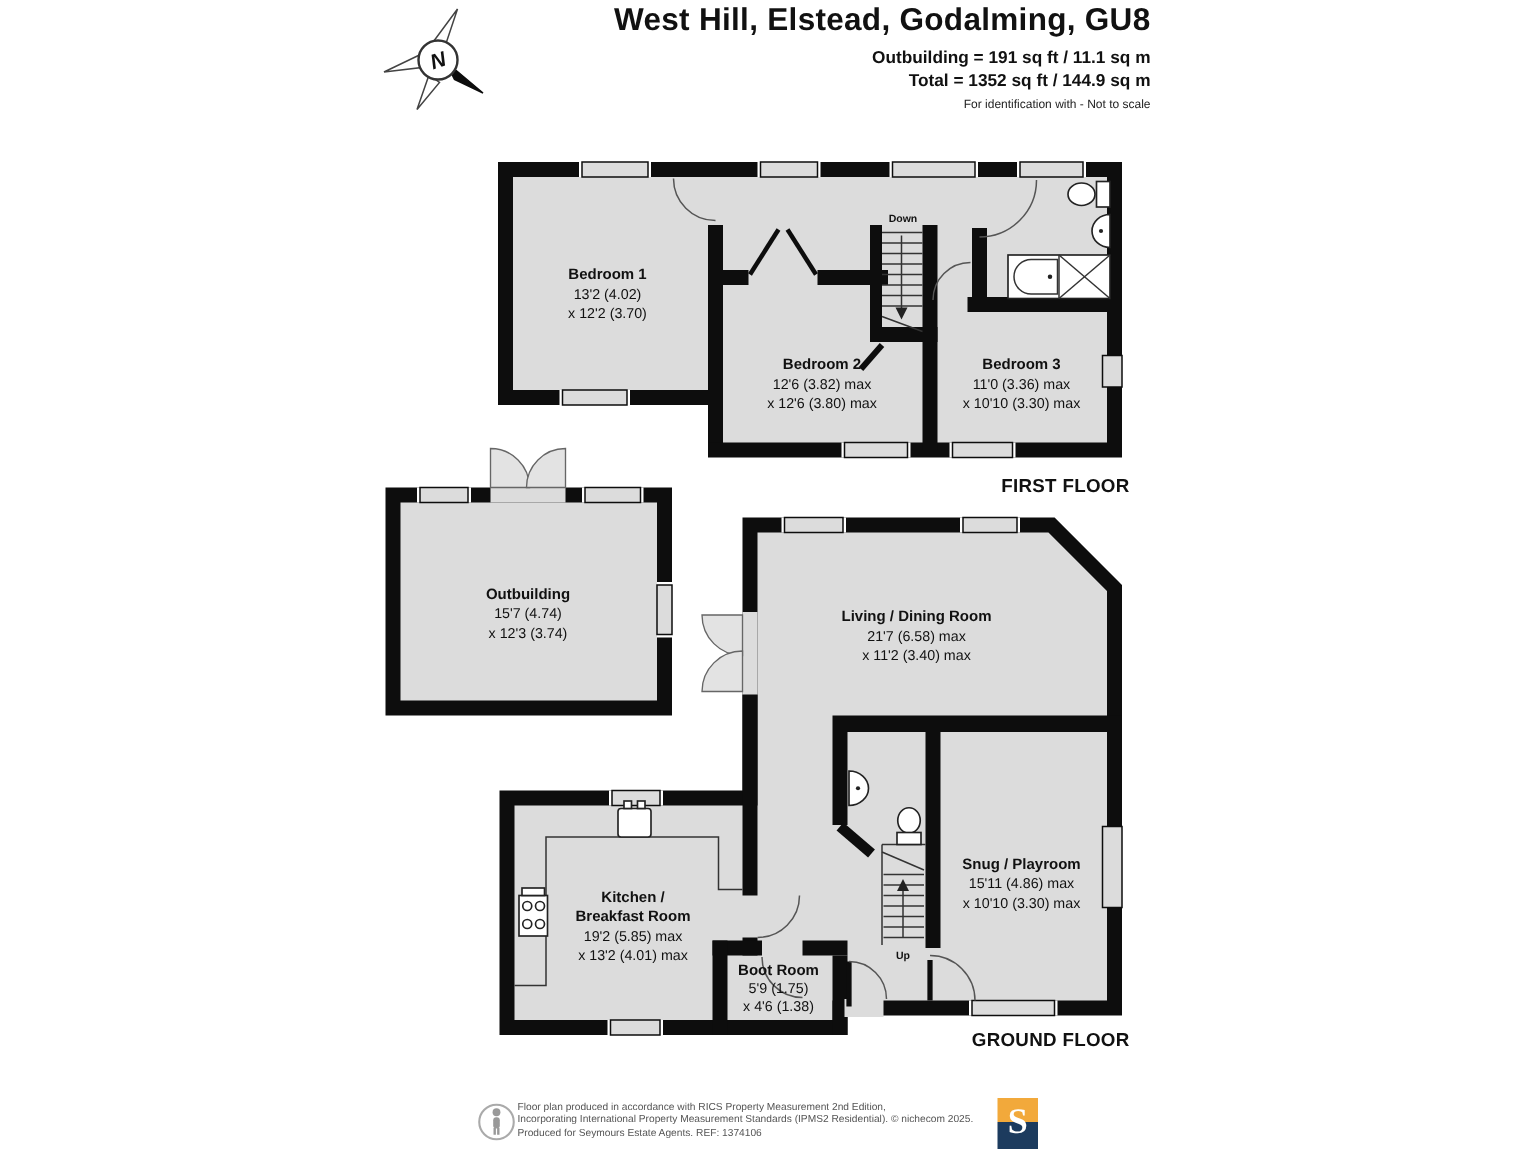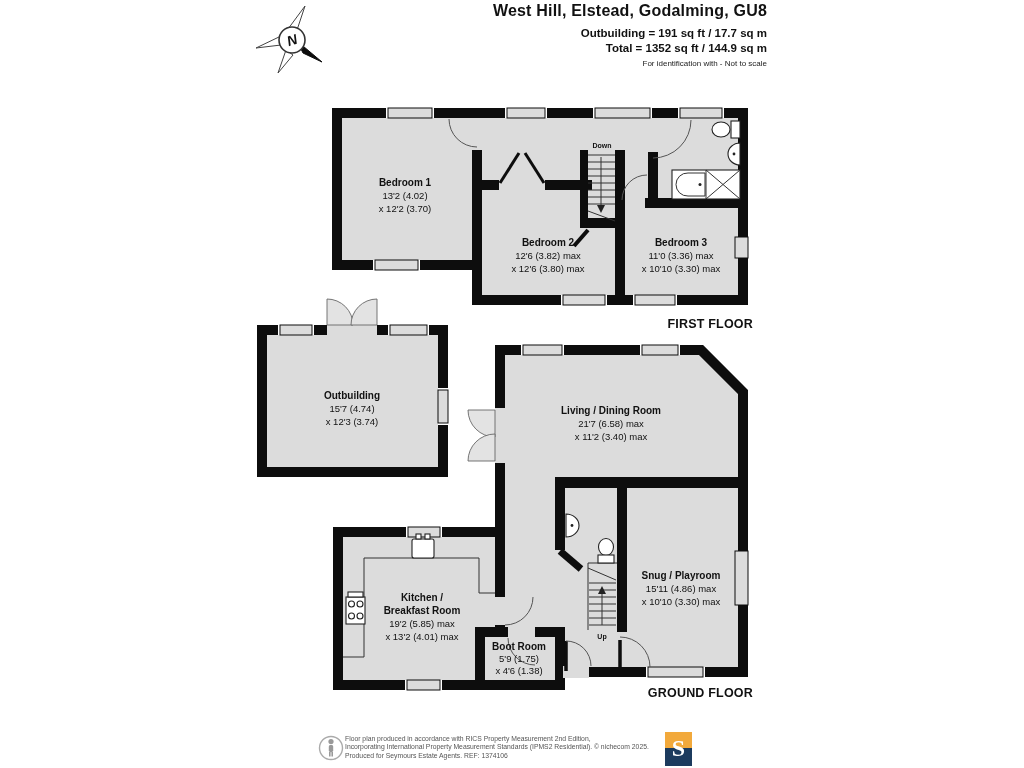--- a/index.html
+++ b/index.html
@@ -1,19 +1,19 @@
 <!DOCTYPE html>
 <html><head>
 <meta charset="utf-8">
 <style>
   html,body{margin:0;padding:0;background:#fff;}
   .page{position:relative;width:1024px;height:768px;background:#ffffff;overflow:hidden;
         font-family:"Liberation Sans",sans-serif;}
   .header{position:absolute;top:2px;right:257px;text-align:right;color:#111;}
-  .header .title{font-size:16px;font-weight:bold;letter-spacing:.2px;margin:0 0 6px 0;}
+  .header .title{font-size:21px;font-weight:bold;letter-spacing:.2px;margin:0 0 6px 0;}
   .header .area-line{font-size:11.5px;font-weight:bold;line-height:15px;margin:0;}
   .header .note{font-size:8px;font-weight:normal;margin-top:3px;color:#222;}
   svg{position:absolute;left:0;top:0;}
   svg text{font-family:"Liberation Sans",sans-serif;fill:#111;}
   .room-name{font-size:10px;font-weight:bold;}
   .room-dim{font-size:9.5px;}
   .floor-label{font-size:12.5px;font-weight:bold;letter-spacing:.2px;}
   .stair-label{font-size:7px;font-weight:bold;}
   .wall{fill:#0d0d0d;}
   .floor{fill:#dcdcdc;stroke:#0d0d0d;stroke-width:10;}
@@ -32,21 +32,21 @@
   .logo .letter{position:absolute;left:0;top:3px;width:27px;text-align:center;
                 font-family:"Liberation Serif",serif;font-size:24px;font-weight:bold;color:#fff;}
 </style>
 </head>
 <body>
 
 <div class="page">
 
   <div class="header">
     <div class="title">West Hill, Elstead, Godalming, GU8</div>
-    <div class="area-line">Outbuilding = 191 sq ft / 17.7 sq m</div>
+    <div class="area-line">Outbuilding = 191 sq ft / 11.1 sq m</div>
     <div class="area-line">Total = 1352 sq ft / 144.9 sq m</div>
     <div class="note">For identification with - Not to scale</div>
   </div>
 
   <svg width="1024" height="768" viewBox="0 0 1024 768">
 
     <g>
       <path d="M305,6 L288,29 L296,33 Z" fill="#fff" stroke="#444" stroke-width="1"></path>
       <path d="M256,48 L281,36 L281,45 Z" fill="#fff" stroke="#444" stroke-width="1"></path>
       <path d="M278,73 L286,50 L293,55 Z" fill="#fff" stroke="#444" stroke-width="1"></path>

